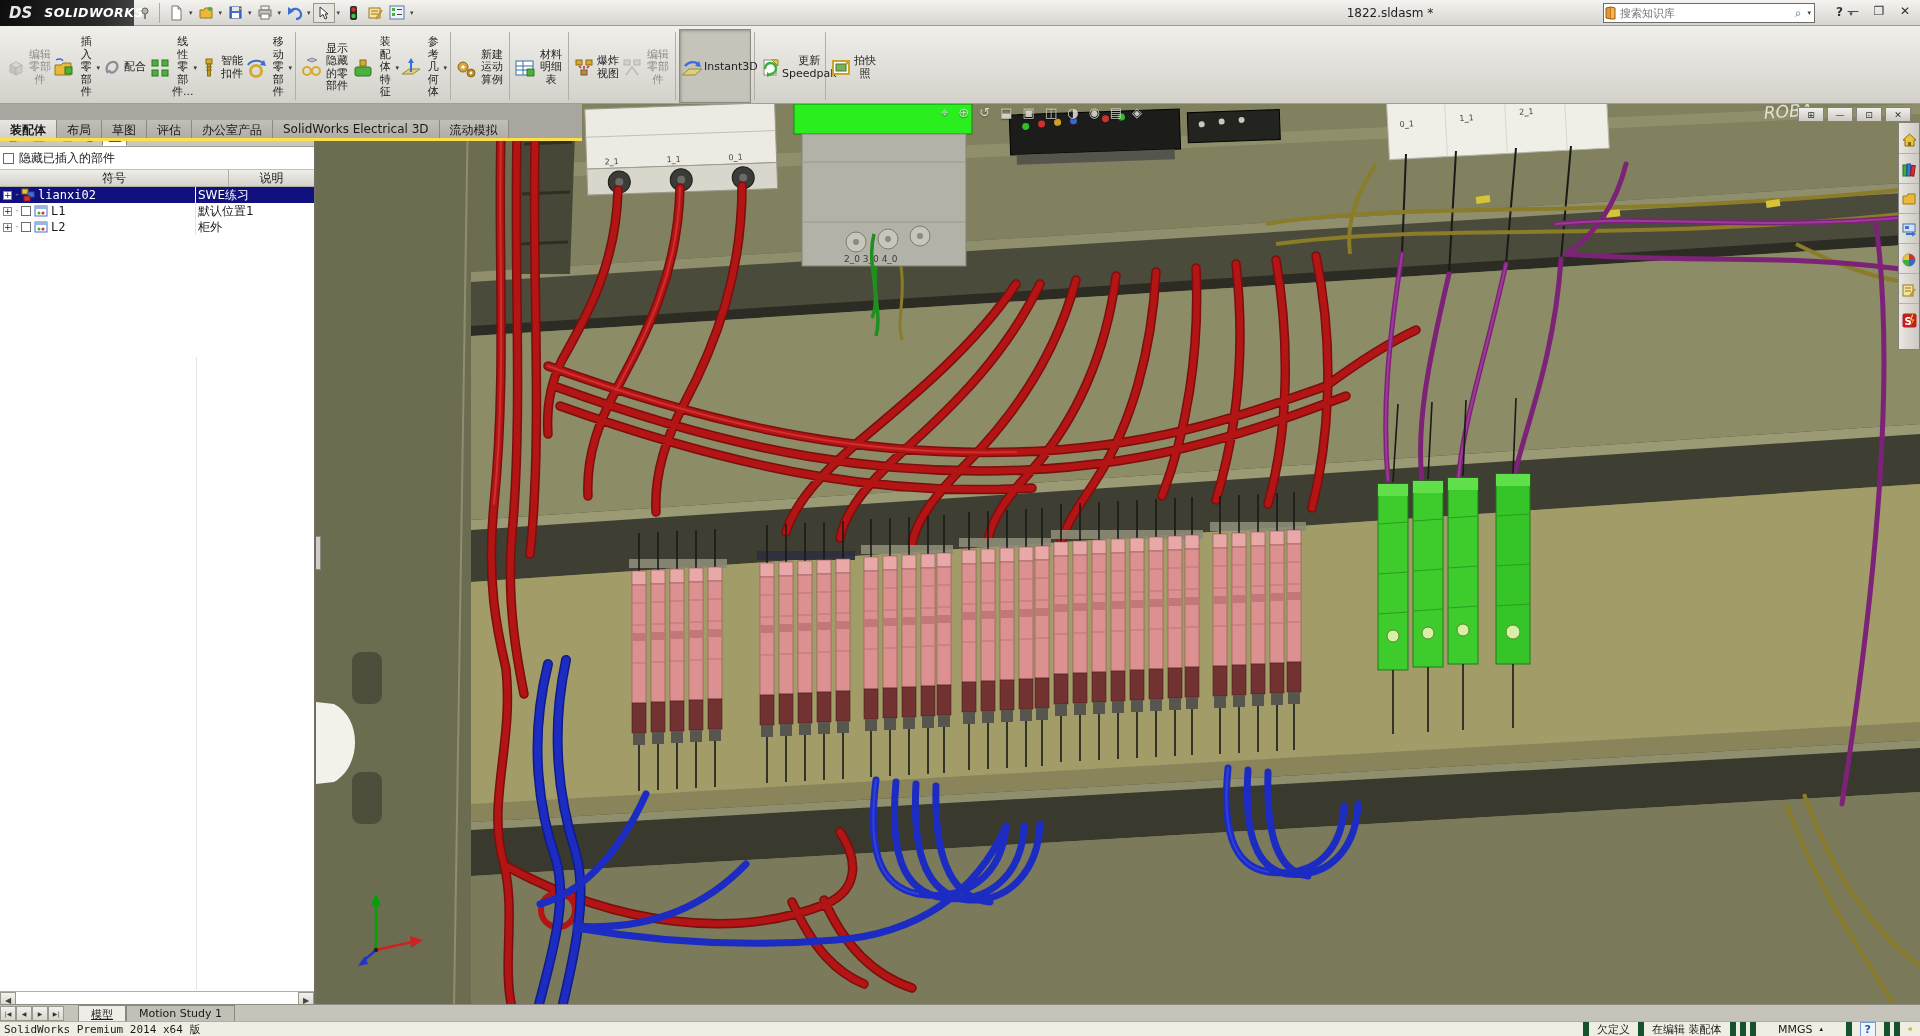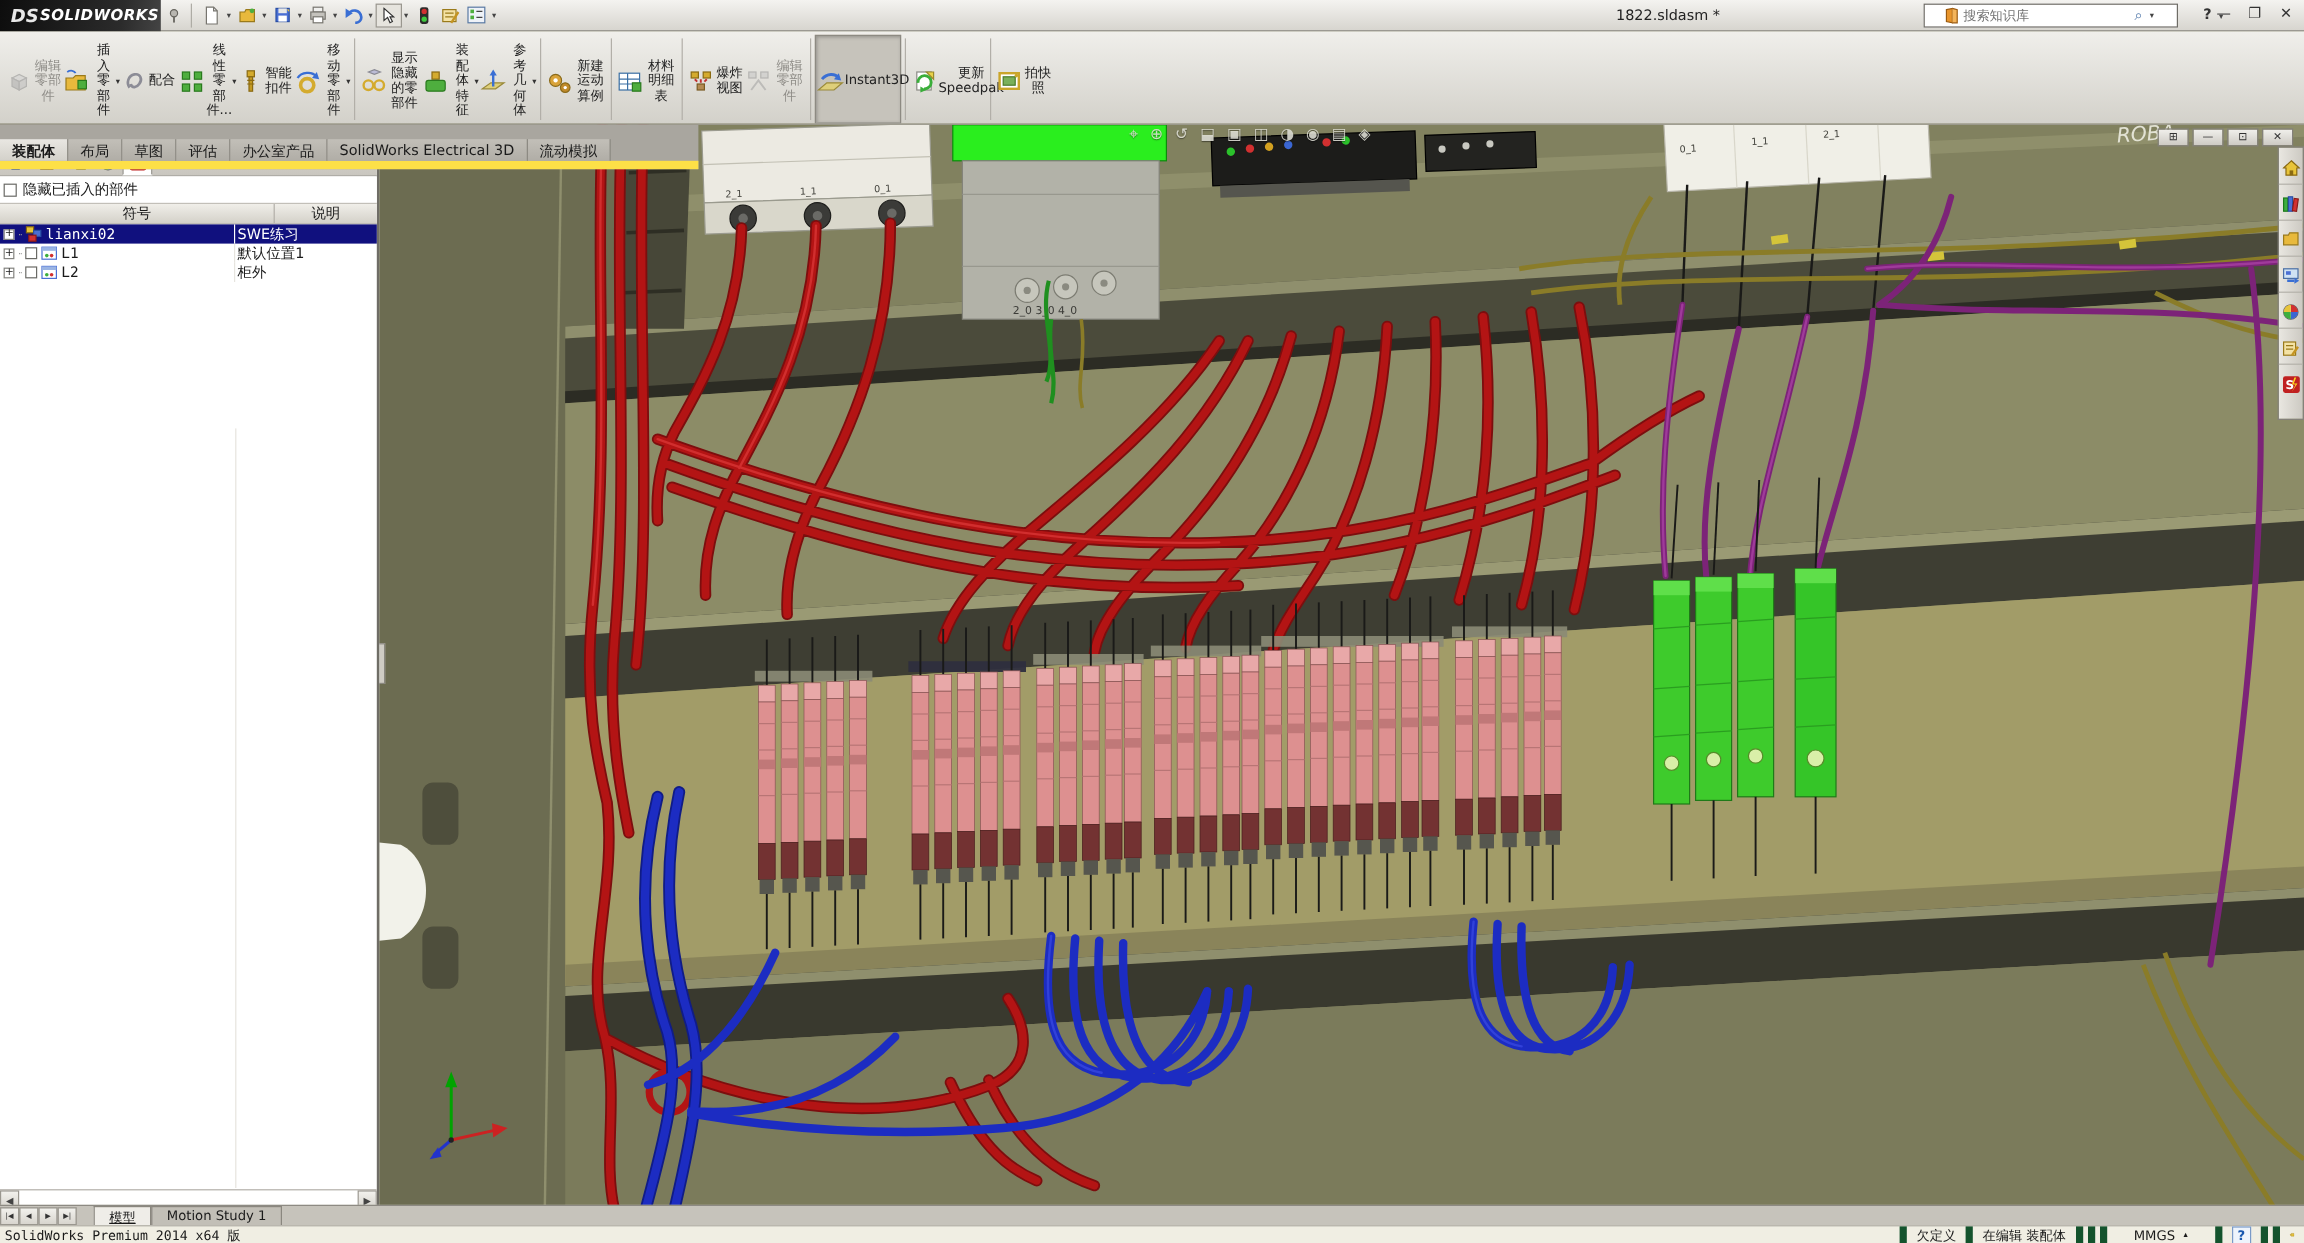--- a/index.html
+++ b/index.html
@@ -1,48 +1,48 @@
 <!DOCTYPE html>
 <html><head>
 <meta charset="utf-8">
 <style>
   *{box-sizing:border-box;margin:0;padding:0}
   html,body{width:1920px;height:1036px;overflow:hidden}
   body{position:relative;font-family:"DejaVu Sans","Liberation Sans",sans-serif;font-size:12px;color:#1a1a1a;background:#80805e}
   
   .titlebar{position:absolute;left:0;top:0;width:1920px;height:26px;background:linear-gradient(#f4f3f0,#d7d5cf);border-bottom:1px solid #9b9992;display:flex;align-items:center;z-index:20}
   .logo{width:134px;height:26px;background:linear-gradient(100deg,#0d0d0d,#2b2b2b 75%,#444);color:#fff;display:flex;align-items:center;padding-left:9px;flex:none}
-  .logo .mark{font-style:italic;font-weight:bold;font-size:15px;margin-right:1px;color:#e8e8e8}
+  .logo .mark{font-style:italic;font-weight:bold;font-size:15px;margin-right:12px;color:#e8e8e8}
   .logo .name{font-style:italic;font-weight:bold;font-size:12.5px;letter-spacing:.4px}
   .menus{display:flex;margin-left:8px}
   .menu{padding:4px 9px;white-space:nowrap;cursor:default}
   .pin{width:18px;height:18px;margin-left:2px;display:flex;align-items:center;justify-content:center;color:#555}
   .qsep{width:1px;height:20px;background:#aeaca5;margin:0 5px}
   .qbar{display:flex;align-items:center}
   .qi{width:22px;height:20px;display:flex;align-items:center;justify-content:center;border:1px solid transparent}
   .qi.sel{background:#e6e4de;border:1px solid #9a978f}
   .qcaret{font-size:7px;color:#444;margin:0 2px}
   .doctitle{position:absolute;left:1255px;width:270px;text-align:center;top:6px;color:#222}
-  .search{position:absolute;left:1603px;top:3px;width:212px;height:20px;background:#fff;border:1px solid #6e6c66;display:flex;align-items:center;padding:0 17px;gap:4px}
+  .search{position:absolute;left:1603px;top:3px;width:212px;height:20px;background:#fff;border:1px solid #6e6c66;display:flex;align-items:center;padding:0 1px;gap:4px}
   .search input{border:none;outline:none;flex:1;font-size:11px;color:#777;font-family:inherit;min-width:0}
   .mag{color:#5a7fae;font-size:12px}
   .helpbtn{position:absolute;left:1836px;top:5px;color:#333;font-weight:bold}
   .winbtns{position:absolute;right:6px;top:4px;display:flex;gap:8px;color:#333;font-size:12px}
   .winbtns span{width:18px;text-align:center}
   
   .cmdbar{position:absolute;left:0;top:26px;width:1920px;height:78px;background:linear-gradient(#f0efeb,#d3d1ca);border-bottom:1px solid #a19e96;display:flex;align-items:stretch;padding:3px 0 0 4px;z-index:19}
   .tb{width:48px;display:flex;flex-direction:row;align-items:center;padding-top:3px;font-size:11px;line-height:12.5px;text-align:center;color:#222;position:relative}
   .tb .ic{height:24px;display:flex;align-items:center;justify-content:center}
   .tb .caret{font-size:7px;color:#333;line-height:6px}
   .tb.dis{color:#8f8d88}
   .tb.dis svg{filter:grayscale(1) opacity(.5)}
   .tb.pressed{background:#c6c3bb;border:1px solid #8d8a82;box-shadow:inset 1px 1px 3px rgba(0,0,0,.25)}
   .tdiv{width:1px;background:#b2afa8;margin:3px 3px;flex:none}
   
-  .tabrow{position:absolute;left:0;top:104px;width:582px;height:37px;background:#a9a69f;display:flex;align-items:flex-end;z-index:18;border-bottom:7px solid #fde047}
+  .tabrow{position:absolute;left:0;top:104px;width:582px;height:37px;background:#a9a69f;display:flex;align-items:flex-end;z-index:18;border-bottom:3px solid #fde047}
   .vtab{height:18px;padding:2px 10px 0;border-right:1px solid #8d8a83;background:linear-gradient(#c2bfb8,#b0ada6);white-space:nowrap;font-size:12px}
   .vtab.active{background:linear-gradient(#e9e7e2,#d3d1ca);font-weight:bold}
   .docctl{position:absolute;left:1798px;top:107px;display:flex;gap:3px;z-index:18}
   .dc{width:26px;height:15px;border:1px solid #84817a;background:linear-gradient(#f0efeb,#cdcac3);font-size:9px;display:flex;align-items:center;justify-content:center;color:#333}
   
   .viewport{position:absolute;left:316px;top:104px;width:1604px;height:904px;background:#80805e;z-index:1}
   .viewport svg.scene{position:absolute;left:0;top:0;width:100%;height:100%}
   .hud{position:absolute;left:625px;top:1px;display:flex;gap:10px;color:rgba(232,232,222,.85);font-size:13px;text-shadow:0 1px 1px rgba(0,0,0,.45);z-index:3}
   .splitterh{position:absolute;left:-4px;top:432px;width:9px;height:34px;background:#cfccc4;border:1px solid #8a8880;z-index:4}
   

